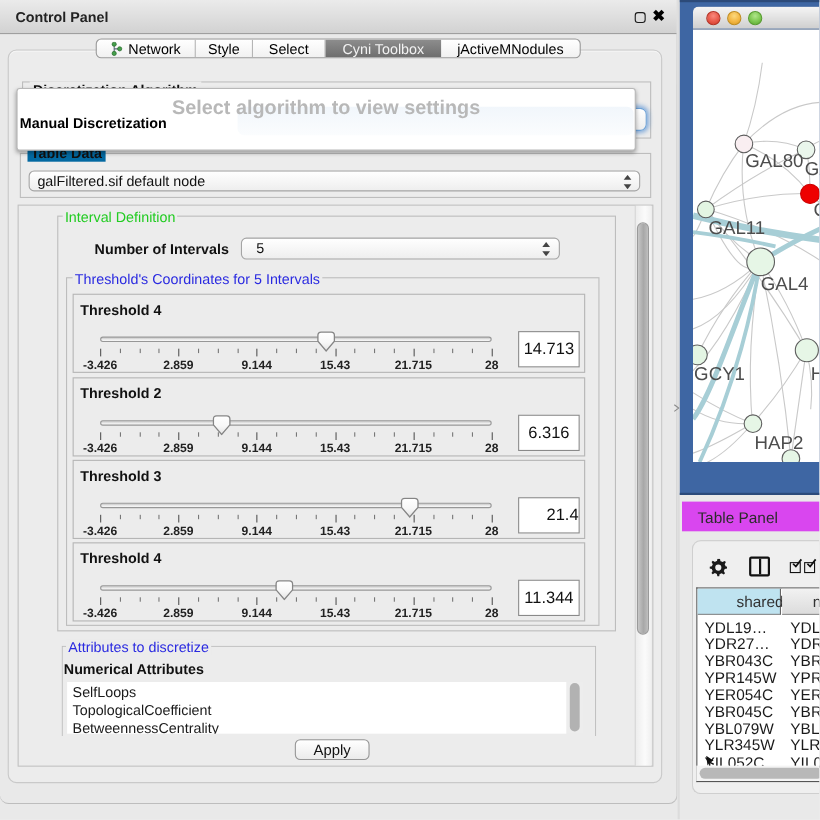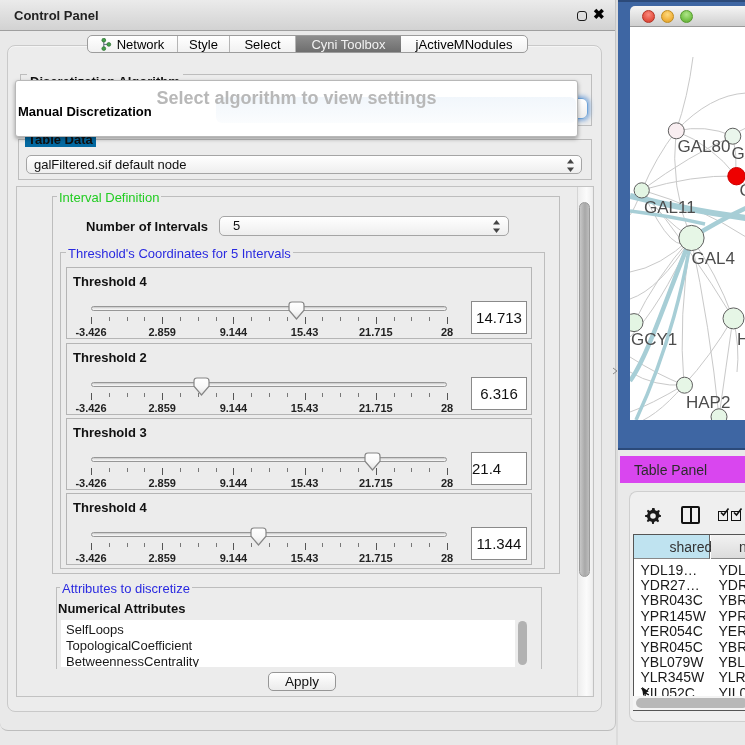--- a/index.html
+++ b/index.html
@@ -187,21 +187,21 @@
     <svg class="abs" style="left:296.7px;top:33px;" width="17" height="19" viewBox="0 0 17 19">
         <path d="M1 4 Q1 1 4 1 L13 1 Q16 1 16 4 L16 9.2 L8.5 18 L1 9.2 Z" fill="url(#g2)" stroke="#858585" stroke-width="1.2"></path>
         <defs>
           <linearGradient id="g2" x1="0" y1="0" x2="0" y2="1">
             <stop offset="0" stop-color="#ffffff"></stop>
             <stop offset=".55" stop-color="#f7f7f7"></stop>
             <stop offset="1" stop-color="#e3e3e3"></stop>
           </linearGradient>
         </defs>
       </svg>
-    <div class="abs" style="left:404px;top:33px;width:56px;height:33.5px;background:#fff;border:1px solid #8a8a8a;font-size:15px;color:#111;text-align:left;line-height:31px;">21.4</div>
+    <div class="abs" style="left:404px;top:33px;width:56px;height:33.5px;background:#fff;border:1px solid #8a8a8a;font-size:15px;color:#111;text-align:right;line-height:31px;">21.4</div>
   </div>
 
   <div class="abs" style="left:66px;top:492.7px;width:466px;height:72.5px;border:1px solid #b5b5b5;">
     <div class="abs" style="left:6px;top:6.5px;font-size:13px;font-weight:bold;color:#111;">Threshold 4</div>
     <div class="abs" style="left:24px;top:38.5px;width:356px;height:5px;border-radius:2.5px;border:1px solid #979797;background:linear-gradient(#c6c6c6,#ebebeb 55%,#f8f8f8);"></div>
     <div class="abs" style="left:24.0px;top:49px;width:1px;height:7.5px;background:#555;"></div>
       <div class="abs" style="left:41.8px;top:49px;width:1px;height:4.5px;background:#777;"></div>
       <div class="abs" style="left:59.6px;top:49px;width:1px;height:4.5px;background:#777;"></div>
       <div class="abs" style="left:77.4px;top:49px;width:1px;height:4.5px;background:#777;"></div>
       <div class="abs" style="left:95.2px;top:49px;width:1px;height:7.5px;background:#555;"></div>

